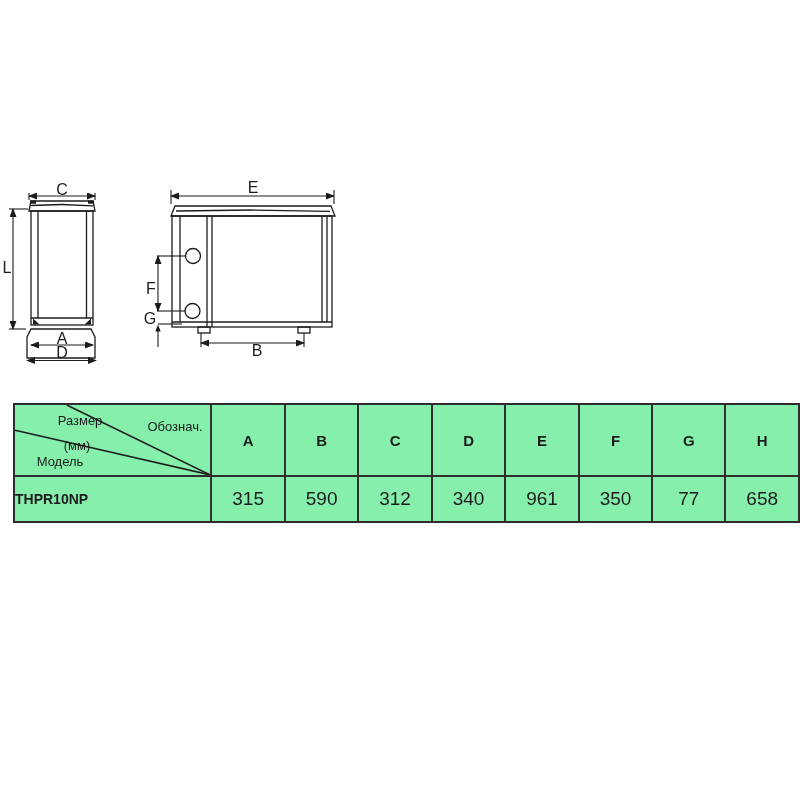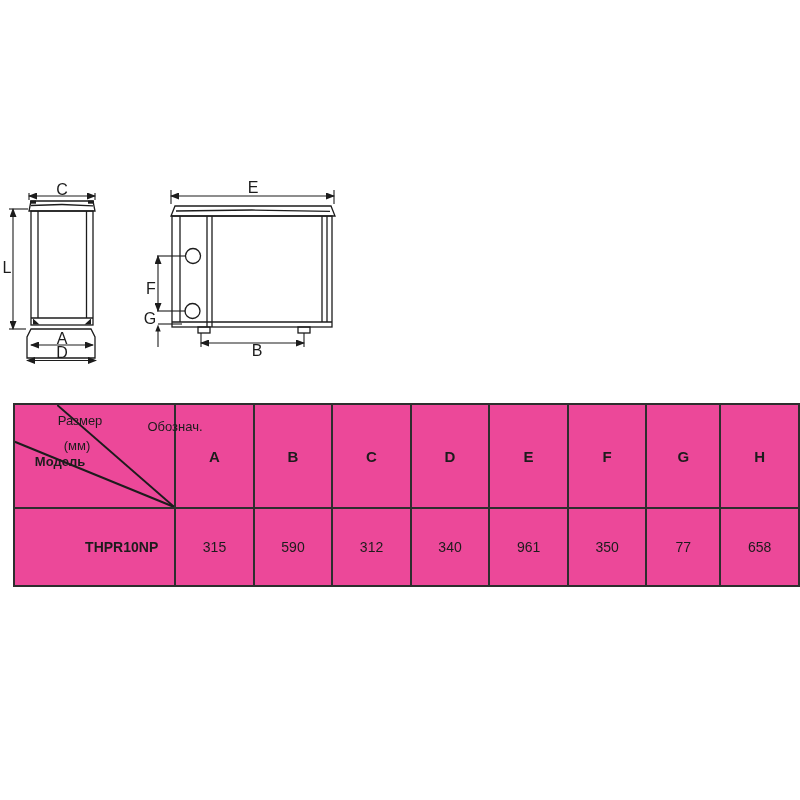--- a/index.html
+++ b/index.html
@@ -5,26 +5,26 @@
   html,body{margin:0;padding:0;background:#ffffff;}
   #page{position:relative;width:800px;height:800px;background:#ffffff;overflow:hidden;
         font-family:"Liberation Sans","DejaVu Sans",sans-serif;color:#1c1c1c;}
   
   #drawings{position:absolute;left:0;top:0;width:800px;height:400px;}
   text{font-family:"Liberation Sans","DejaVu Sans",sans-serif;fill:#1c1c1c;}
   .dimletter{font-size:16px;}
   
   #spec-table-wrap{position:absolute;left:13px;top:403px;}
   table.spec{border-collapse:collapse;table-layout:fixed;}
-  table.spec td,table.spec th{border:2px solid #2e2e2e;padding:16px;background:#ec4899;
+  table.spec td,table.spec th{border:2px solid #2e2e2e;padding:0;background:#86efac;
        font-family:"Liberation Sans","DejaVu Sans",sans-serif;}
   th.colhead{width:73px;height:70px;font-size:15px;font-weight:bold;text-align:center;color:#1c1c1c;}
   td.corner{width:200px;position:relative;}
-  td.model{height:44px;font-size:14px;font-weight:bold;text-align:right;padding-left:10px;color:#1c1c1c;}
-  td.val{height:44px;font-size:14px;font-weight:normal;text-align:center;color:#1c1c1c;margin-top:8px;}
+  td.model{height:44px;font-size:14px;font-weight:bold;text-align:left;padding-left:10px;color:#1c1c1c;}
+  td.val{height:44px;font-size:19px;font-weight:normal;text-align:center;color:#1c1c1c;margin-top:8px;}
   .corner-label{position:absolute;transform:translate(-50%,-50%);font-size:13px;white-space:nowrap;color:#1c1c1c;text-align:center;}
   .corner svg{position:absolute;left:0;top:0;width:100%;height:100%;}
 </style>
 </head>
 <body>
 
 <div id="page">
 
   <svg id="drawings" viewBox="0 0 800 400" xmlns="http://www.w3.org/2000/svg">
     <defs>
@@ -122,21 +122,21 @@
       <tbody>
           <tr>
         <td class="corner">
           <svg viewBox="0 0 200 72" preserveAspectRatio="none">
             <line x1="53" y1="0" x2="200" y2="72" stroke="#1c1c1c" stroke-width="1.6"></line>
             <line x1="0" y1="26" x2="200" y2="72" stroke="#1c1c1c" stroke-width="1.6"></line>
           </svg>
           <div class="corner-label" style="left:65px;top:15px;">Размер</div>
           <div class="corner-label" style="left:62px;top:40px;">(мм)</div>
           <div class="corner-label" style="left:160px;top:21px;">Обознач.</div>
-          <div class="corner-label" style="left:45px;top:56px;font-weight:bold;">Модель</div>
+          <div class="corner-label" style="left:45px;top:56px;">Модель</div>
         </td>
         <th class="colhead">A</th>
         <th class="colhead">B</th>
         <th class="colhead">C</th>
         <th class="colhead">D</th>
         <th class="colhead">E</th>
         <th class="colhead">F</th>
         <th class="colhead">G</th>
         <th class="colhead">H</th>
       </tr>

